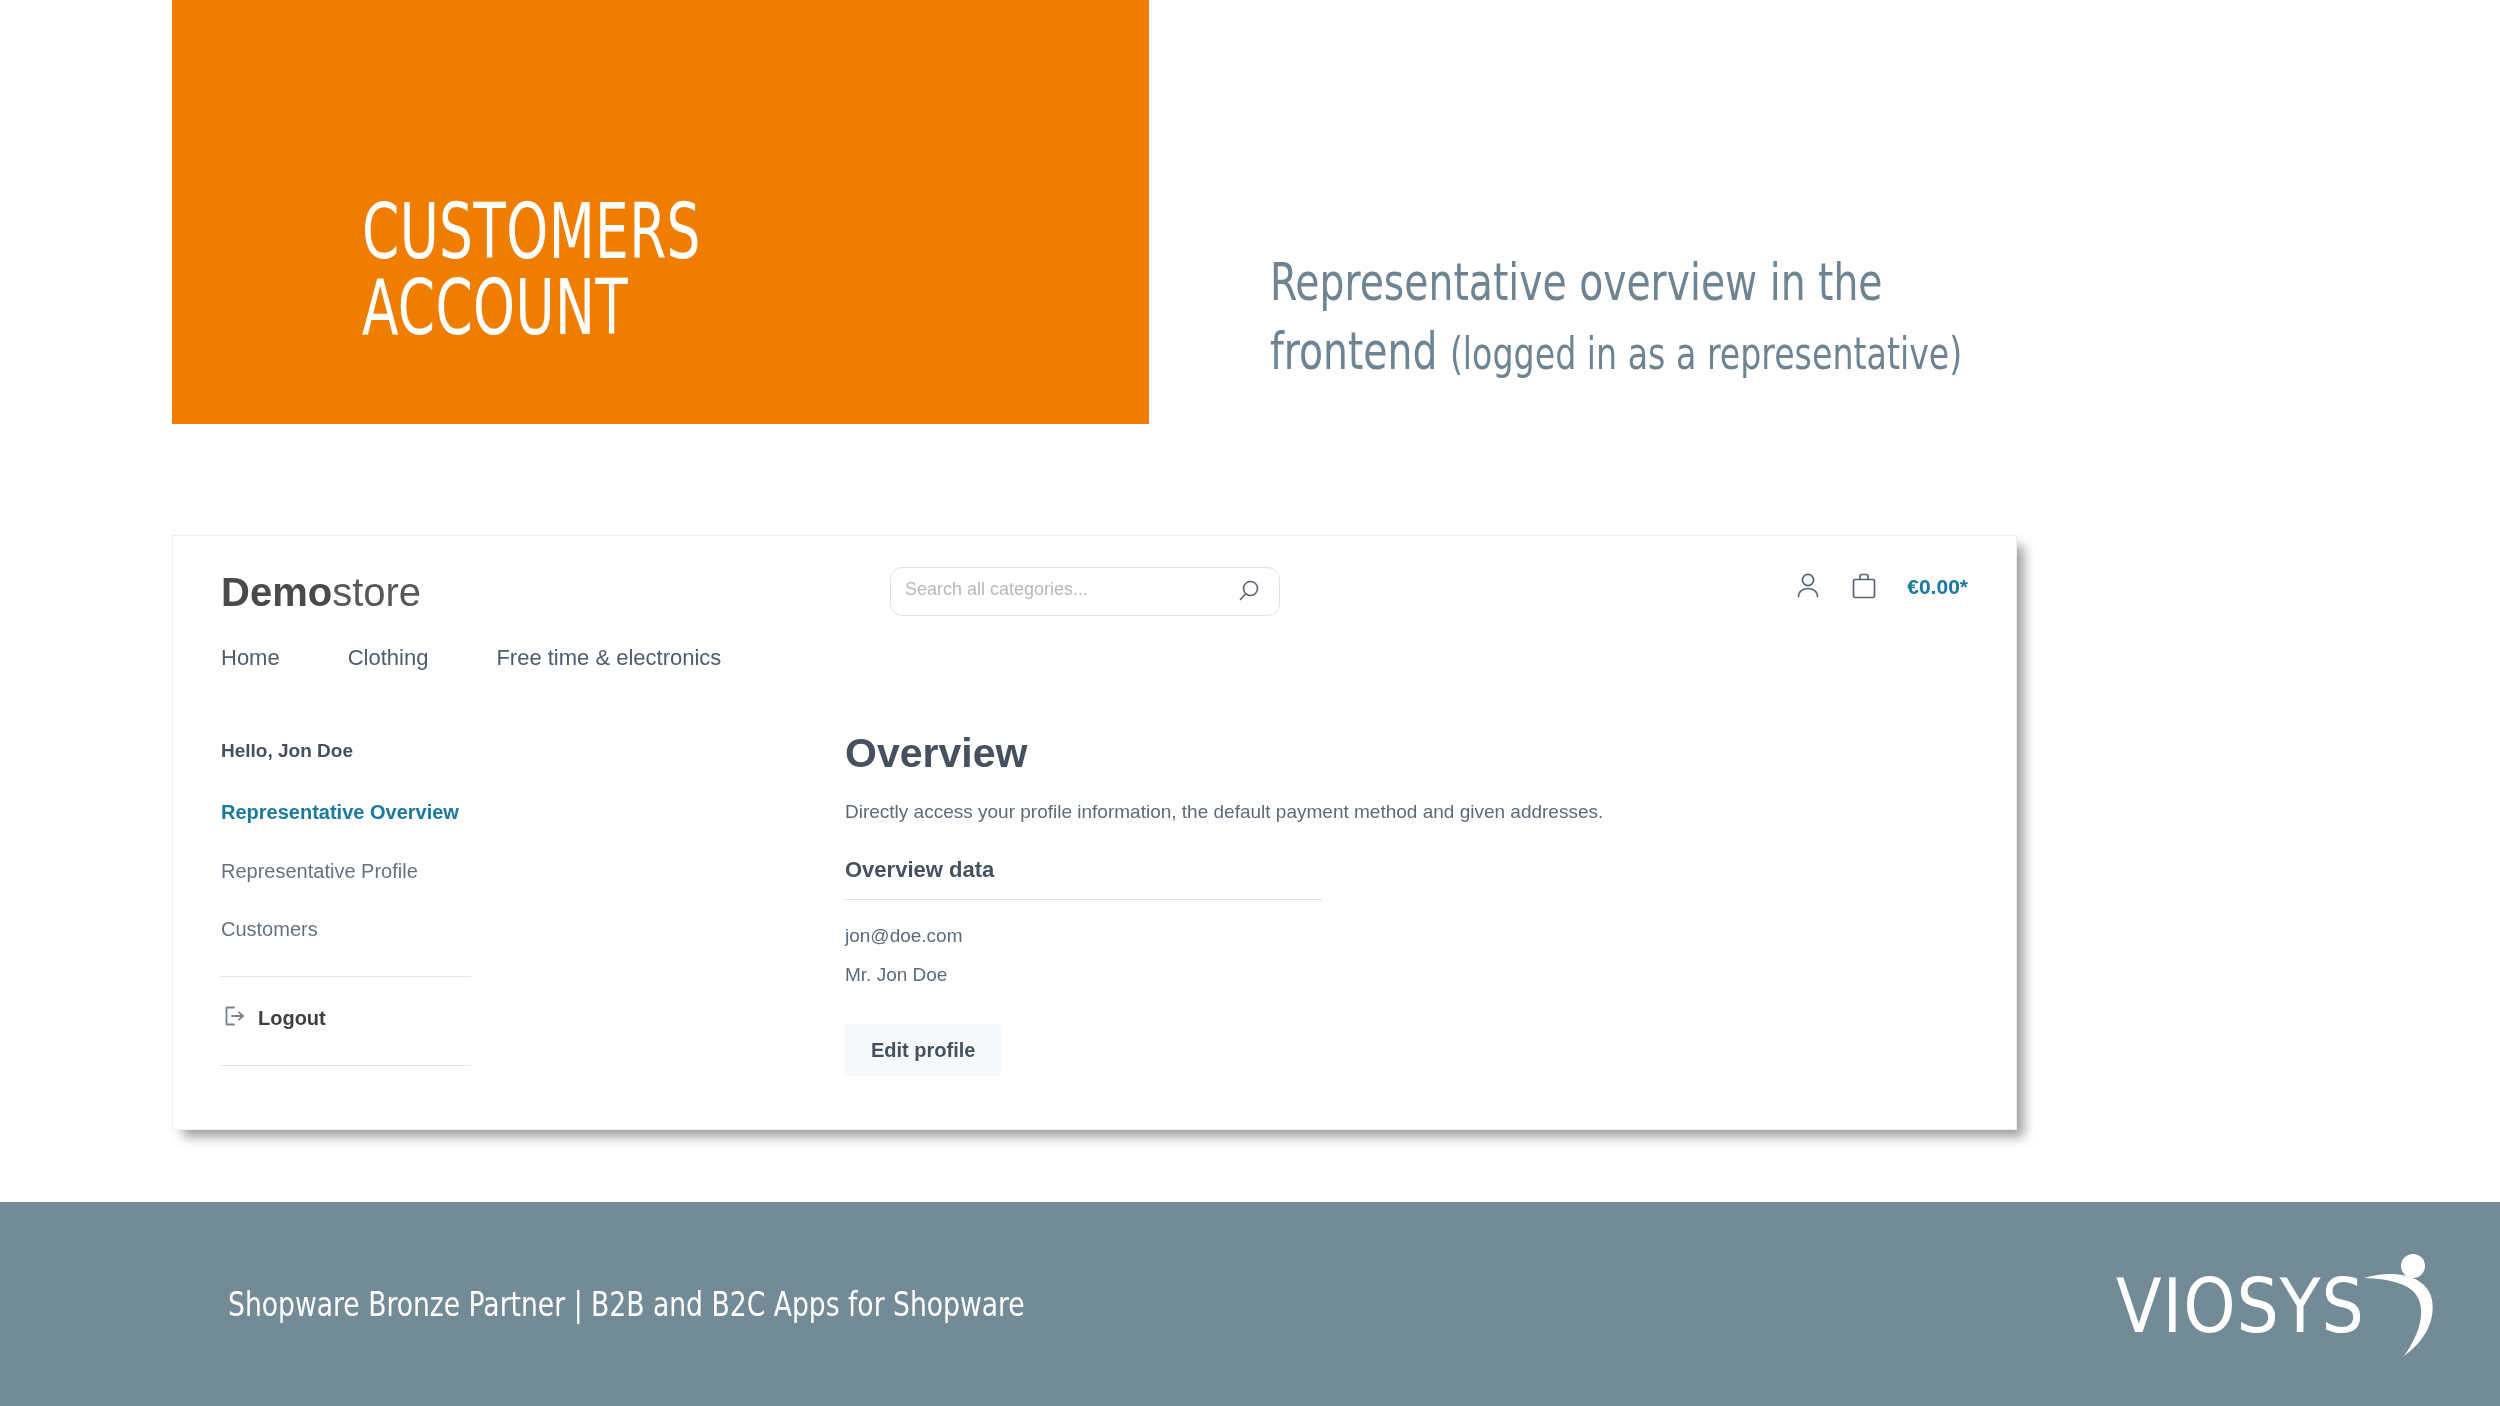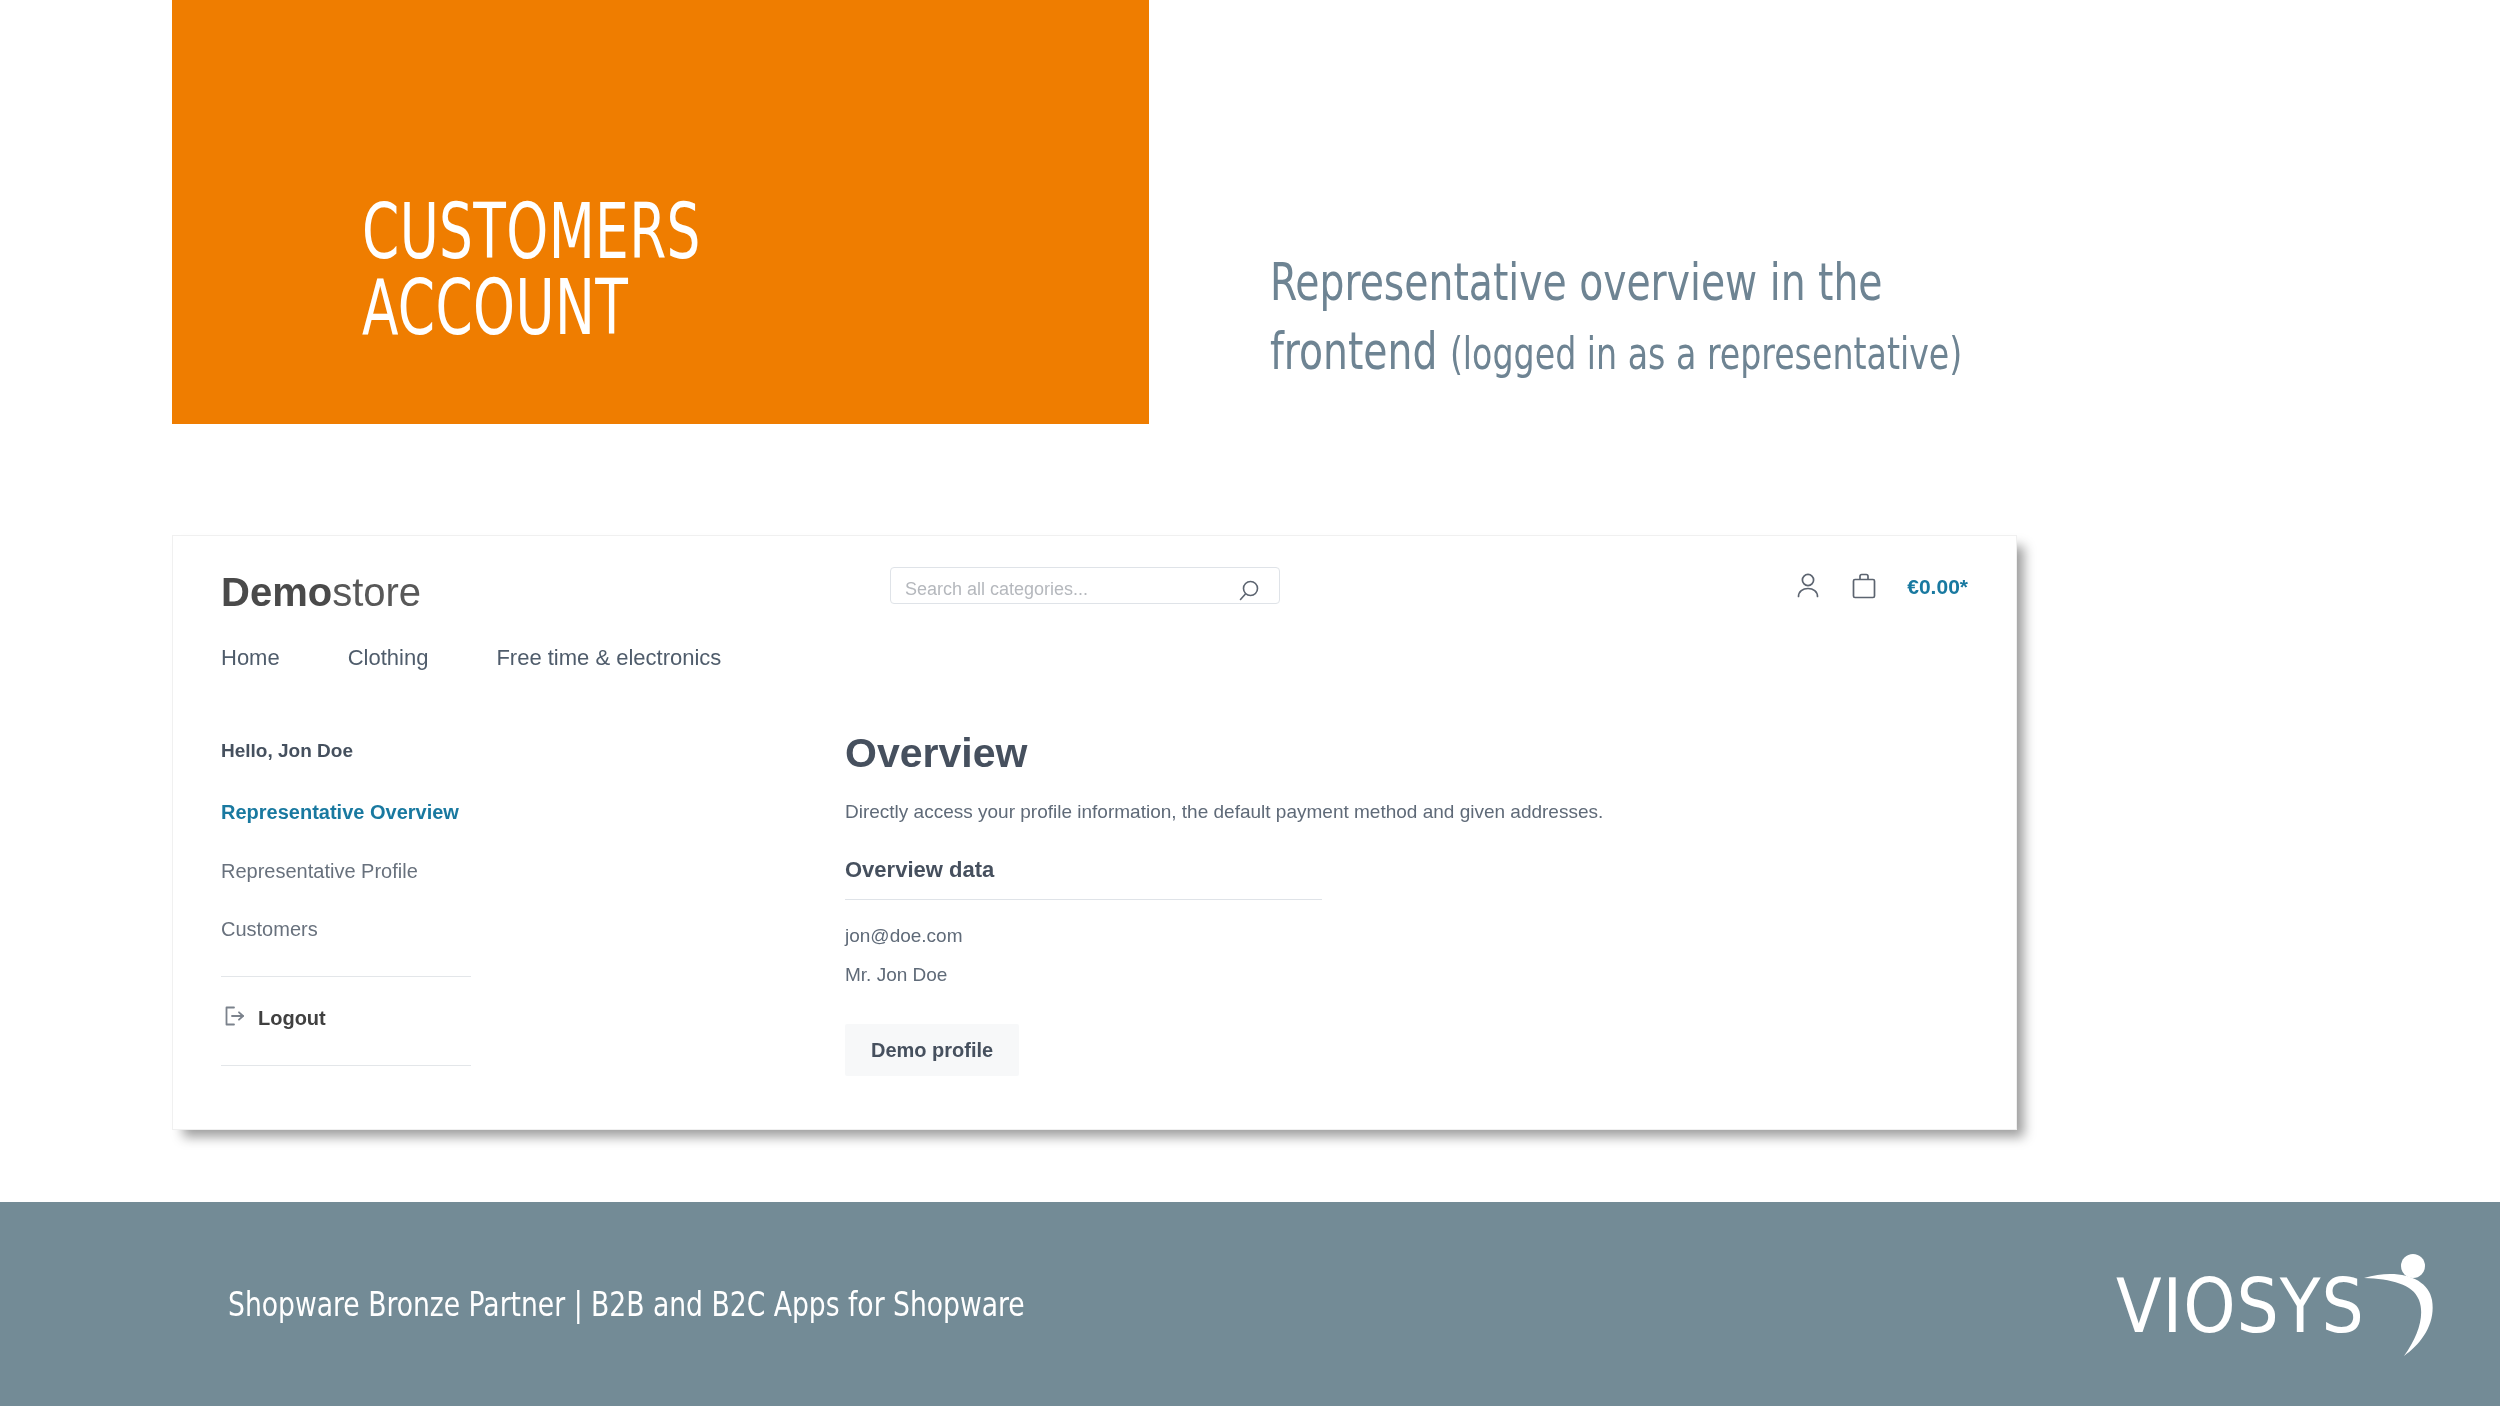--- a/index.html
+++ b/index.html
@@ -88,23 +88,23 @@
     white-space: nowrap;
   }
   .store-logo .logo-bold { font-weight: bold; color: #4A4A4A; }
   .store-logo .logo-light { font-weight: normal; color: #585858; }
 
   .search-wrap {
     position: absolute;
     left: 717px;
     top: 31px;
     width: 390px;
-    height: 37px;
+    height: 49px;
     border: 1px solid #dfe3e8;
-    border-radius: 4px;
+    border-radius: 12px;
     background: #fff;
     box-sizing: border-box;
   }
   .search-input-text {
     position: absolute;
     left: 14px;
     top: 12px;
     font-size: 18px;
     color: #b5b8bd;
     line-height: 1;
@@ -369,21 +369,21 @@
     <section class="account-main">
       <h1 class="overview-title">Overview</h1>
       <p class="overview-desc">Directly access your profile information, the default payment method and given addresses.</p>
 
       <h2 class="section-title">Overview data</h2>
       <div class="section-rule"></div>
 
       <div class="data-line" style="margin-bottom:20px;">jon@doe.com</div>
       <div class="data-line">Mr. Jon Doe</div>
 
-      <button class="edit-btn">Demo profile</button>
+      <button class="edit-btn">Edit profile</button>
     </section>
   </div>
 </div>
 
 <div class="footer-bar">
   <div class="footer-text">Shopware Bronze Partner  |  B2B and B2C Apps for Shopware</div>
   <div class="footer-logo">
     <svg viewBox="0 0 360 120" width="360" height="120">
       <text x="0" y="88" fill="#ffffff" font-family="DejaVu Sans Condensed, Liberation Sans Narrow, Liberation Sans, sans-serif" font-size="74" font-weight="400" letter-spacing="1">VIOSYS</text>
       <g>

